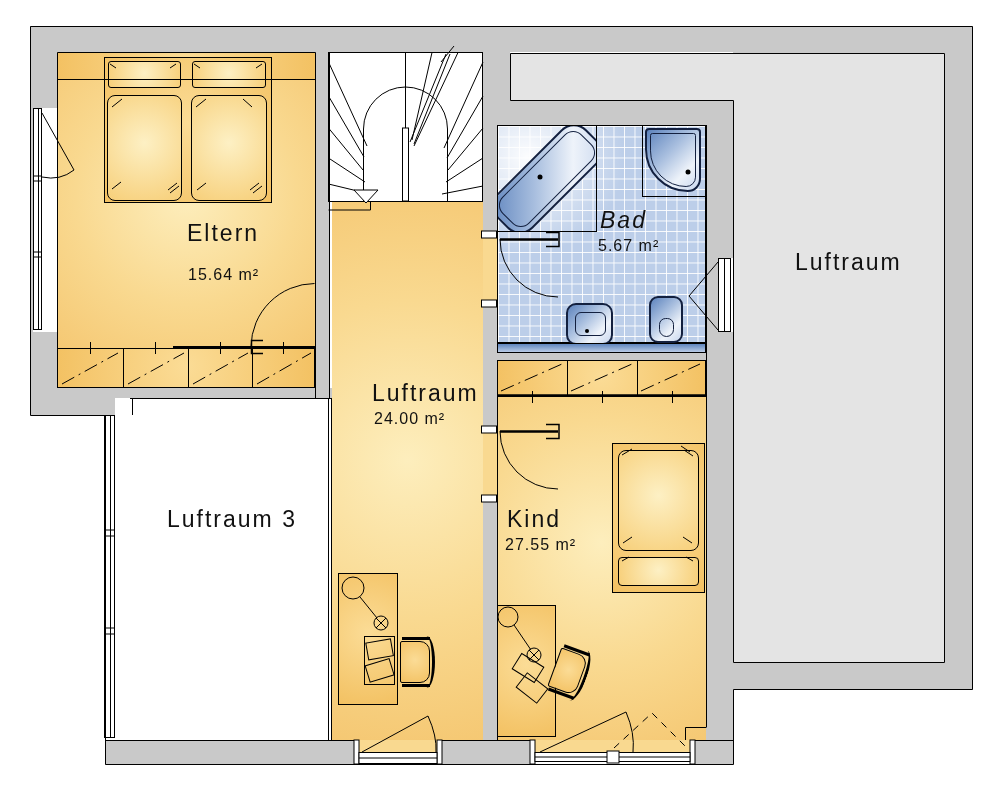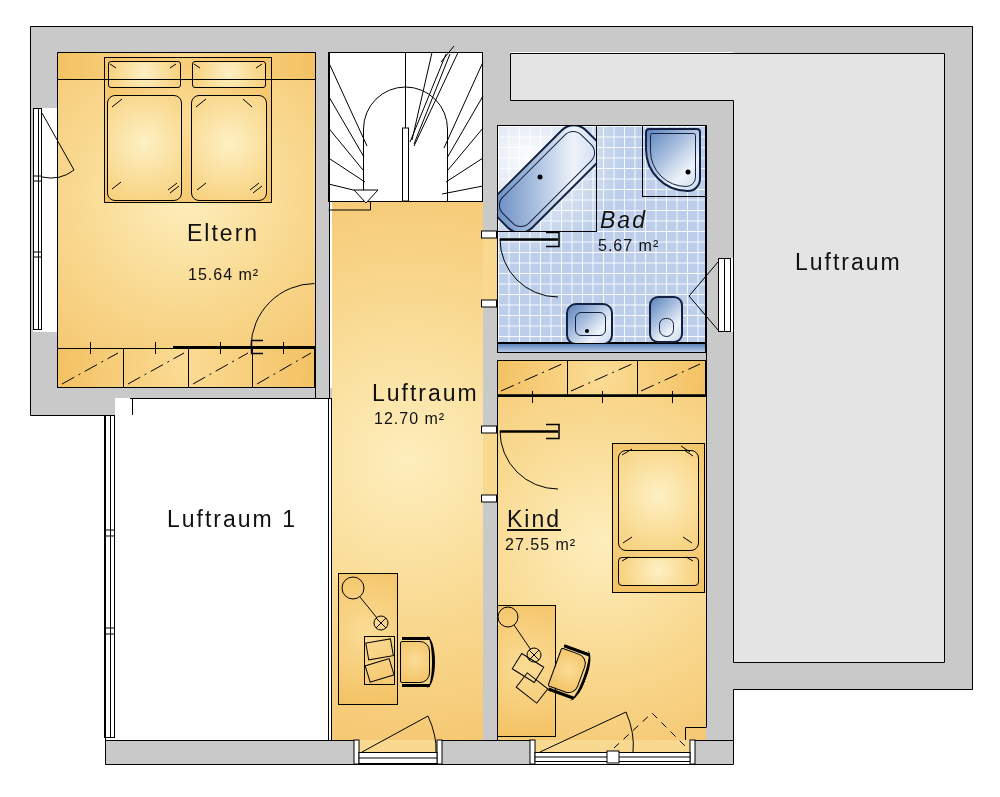--- a/index.html
+++ b/index.html
@@ -243,19 +243,19 @@
         <path d="M622,455 L632,449 M690,452 L681,446 M693,456 L684,450 M623,543 L632,537 M692,543 L683,537 M622,561 L629,557 M693,561 L686,557"></path>
       </g>
     </g>
   </svg>
 
   <div class="label room-name" style="left:187px;top:220px;">Eltern</div>
   <div class="label room-area" style="left:188px;top:249px;margin-top:17px;">15.64 m²</div>
   <div class="label room-name" style="left:600px;top:207px;font-style:italic;">Bad</div>
   <div class="label room-area" style="left:598px;top:237px;">5.67 m²</div>
   <div class="label room-name" style="left:372px;top:380px;">Luftraum</div>
-  <div class="label room-area" style="left:374px;top:410px;">12.70 m²</div>
-  <div class="label room-name" style="left:507px;top:506px;text-decoration:underline;">Kind</div>
+  <div class="label room-area" style="left:374px;top:410px;">24.00 m²</div>
+  <div class="label room-name" style="left:507px;top:506px;">Kind</div>
   <div class="label room-area" style="left:505px;top:536px;">27.55 m²</div>
-  <div class="label room-name" style="left:167px;top:506px;">Luftraum 1</div>
+  <div class="label room-name" style="left:167px;top:506px;">Luftraum 3</div>
   <div class="label room-name" style="left:795px;top:249px;">Luftraum</div>
 
 </div>
 
 </body></html>

